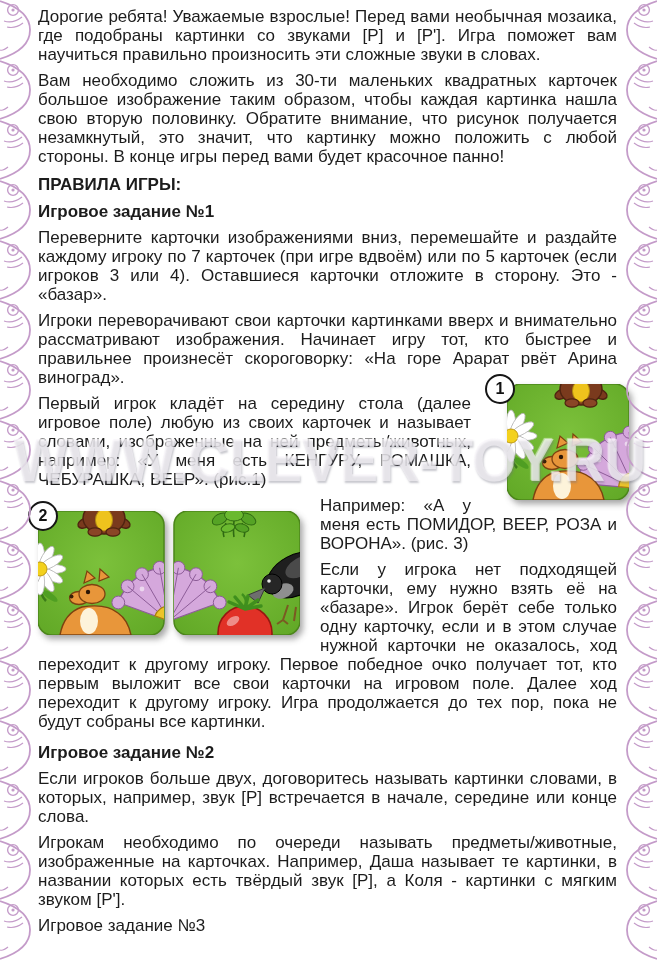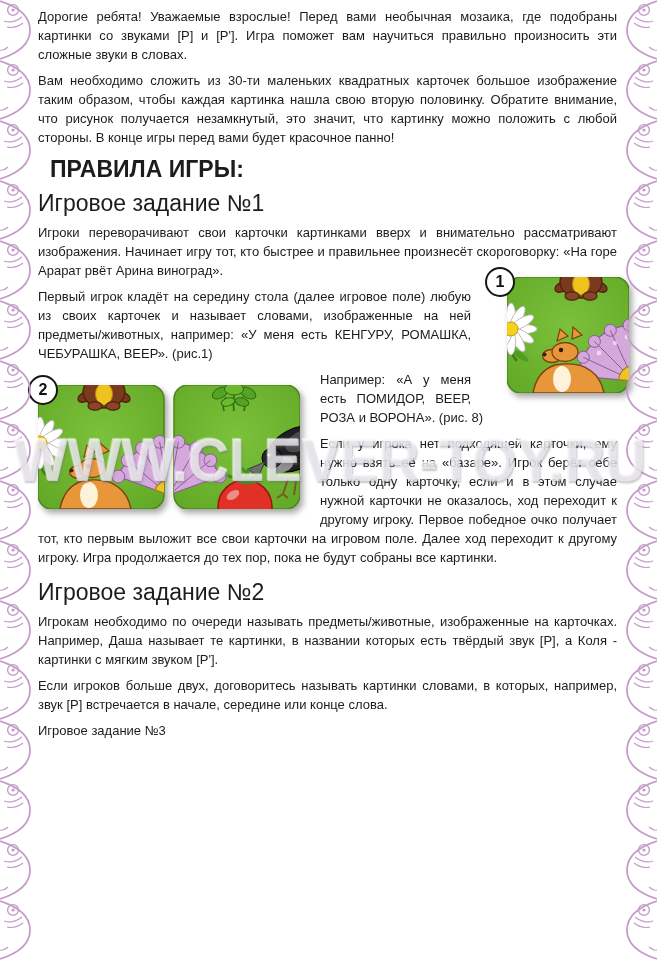--- a/index.html
+++ b/index.html
@@ -5,24 +5,24 @@
   html,body{margin:0;padding:0;}
   body{
     width:657px;height:960px;position:relative;overflow:hidden;
     background:#ffffff;color:#1c1c1c;
     font-family:"Liberation Sans","DejaVu Sans",sans-serif;
   }
   .lace{position:absolute;top:0;height:960px;width:34px;z-index:4;pointer-events:none;}
   .lace.left{left:0;transform:scaleX(-1);}
   .lace.right{right:0;}
   .content{position:absolute;left:38px;top:7px;width:583px;z-index:2;}
-  .content p{margin:0 4px 7px 0;font-size:13px;line-height:19px;text-align:justify;}
+  .content p{margin:0 4px 7px 0;font-size:17px;line-height:19px;text-align:justify;}
   h1,h2{margin:0;}
-  .h-rules{font-size:23px;font-weight:bold;margin:9px 0 7px 12px;}
-  .h-task{font-size:23px;font-weight:normal;margin:6px 0 6px 0;}
+  .h-rules{font-size:17px;font-weight:bold;margin:9px 0 7px 0;}
+  .h-task{font-size:17px;font-weight:bold;margin:6px 0 6px 0;}
   .h-task2{margin-top:12px;}
   .task3-label{font-size:15.5px;margin:2px 0 6px 0;text-align:left !important;}
   figure{margin:0;}
   .fig1{
     float:right;width:146px;height:126px;position:relative;
     margin:-14px -8px 2px 12px;
   }
   .fig1 svg.card{position:absolute;right:0;top:4px;filter:drop-shadow(3px 4px 3px rgba(30,30,30,.40));}
   .fig2wrap{position:relative;}
   .fig2{
@@ -83,20 +83,21 @@
 <div class="watermark">WWW.CLEVER-TOY.RU</div>
 
 <div class="content">
 
   <p>Дорогие ребята! Уважаемые взрослые!  Перед вами необычная мозаика, где подобраны картинки со звуками [Р] и [Р']. Игра поможет вам научиться правильно произносить эти сложные звуки в словах.</p>
   <p>Вам необходимо сложить из 30-ти маленьких квадратных карточек большое изображение таким образом, чтобы каждая картинка нашла свою вторую половинку. Обратите внимание, что рисунок получается незамкнутый, это значит, что картинку можно положить с любой стороны. В конце игры перед вами будет красочное панно!</p>
 
   <h1 class="h-rules">ПРАВИЛА ИГРЫ:</h1>
   <h2 class="h-task">Игровое задание №1</h2>
 
+  <p>Переверните карточки изображениями вниз, перемешайте и раздайте каждому игроку по 7 карточек (при игре вдвоём) или по 5 карточек (если игроков 3 или 4). Оставшиеся карточки  отложите в сторону. Это - «базар».</p>
   <p>Игроки  переворачивают свои карточки картинками вверх и внимательно рассматривают изображения. Начинает игру тот, кто быстрее и правильнее произнесёт скороговорку: «На горе Арарат рвёт Арина виноград».</p>
 
   <div>
     <figure class="fig1">
       <div class="badge badge1">1</div>
       <svg class="card" width="122" height="116" viewBox="0 0 122 116">
         <defs>
           <clipPath id="c1">
               <rect x="0" y="0" width="122" height="116" rx="14"></rect>
             </clipPath>
@@ -292,23 +293,23 @@
           </g>
           <g>
             <circle cx="207" cy="122" r="27" fill="#e13127" stroke="#971711" stroke-width="1.6"></circle>
             <ellipse cx="195" cy="110" rx="7" ry="4" fill="rgba(255,255,255,0.45)" transform="rotate(-32 195 110)"></ellipse>
             <path d="M207,98 l-16,-7 M207,98 l-10,-12 M207,98 l3,-13 M207,98 l13,-9 M207,98 l16,-3" stroke="#3f8f1d" stroke-width="3.4" stroke-linecap="round" fill="none"></path>
             <path d="M207,96 q3,-8 -3,-13" stroke="#3f8f1d" stroke-width="2.4" fill="none"></path>
           </g>
         </g>
       </svg>
     </figure>
-    <p>Например: «А у меня есть ПОМИДОР, ВЕЕР, РОЗА и ВОРОНА». (рис. 8)</p>
+    <p>Например: «А у меня есть ПОМИДОР, ВЕЕР, РОЗА и ВОРОНА». (рис. 3)</p>
     <p>Если у игрока нет подходящей карточки, ему нужно взять её на «базаре». Игрок берёт себе только одну карточку, если и в этом случае нужной карточки не оказалось, ход переходит к другому игроку.  Первое победное очко получает тот, кто первым выложит все свои карточки на игровом поле. Далее ход переходит к другому игроку. Игра продолжается до тех пор, пока не будут собраны все картинки.</p>
   </div>
 
   <h2 class="h-task h-task2">Игровое задание №2</h2>
+  <p>Если игроков больше двух, договоритесь называть картинки словами, в которых, например, звук [Р] встречается в начале, середине или конце слова.</p>
   <p>Игрокам необходимо по очереди называть предметы/животные, изображенные на карточках. Например, Даша называет те картинки, в названии которых есть твёрдый звук [Р], а Коля - картинки с мягким звуком [Р'].</p>
-  <p>Если игроков больше двух, договоритесь называть картинки словами, в которых, например, звук [Р] встречается в начале, середине или конце слова.</p>
 
   <p class="task3-label">Игровое задание №3</p>
 
 </div>
 
 </body></html>

